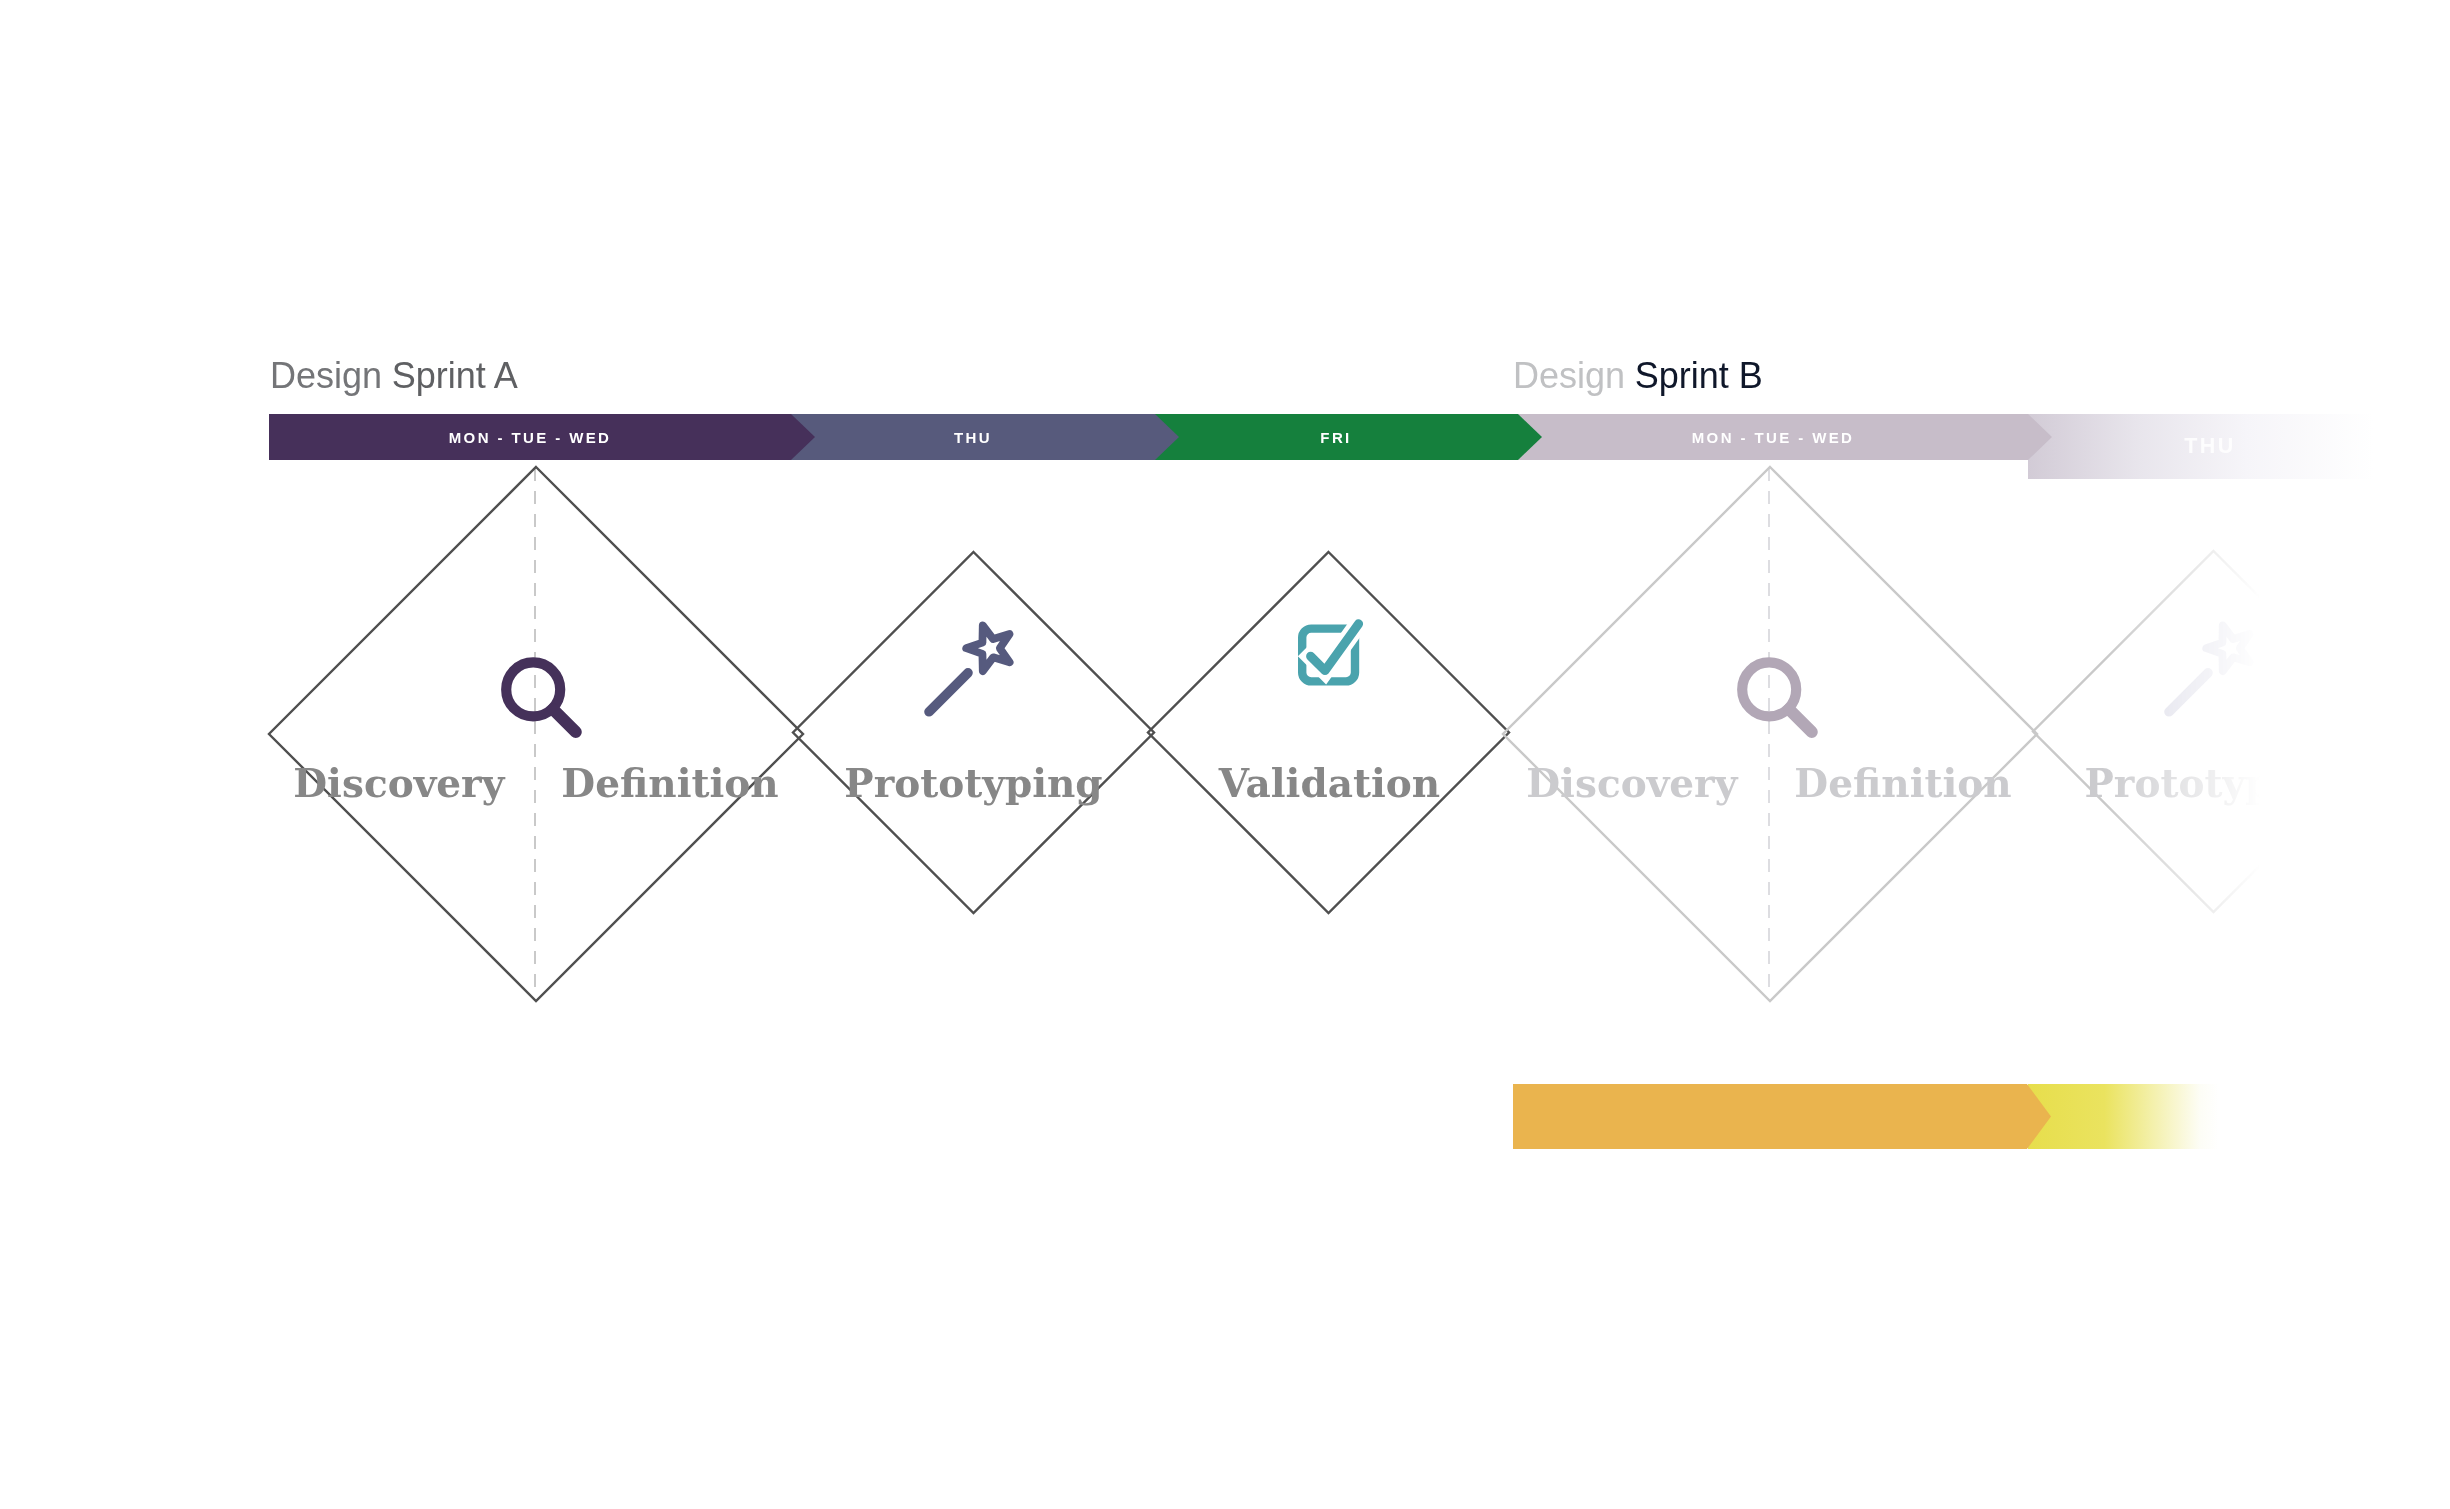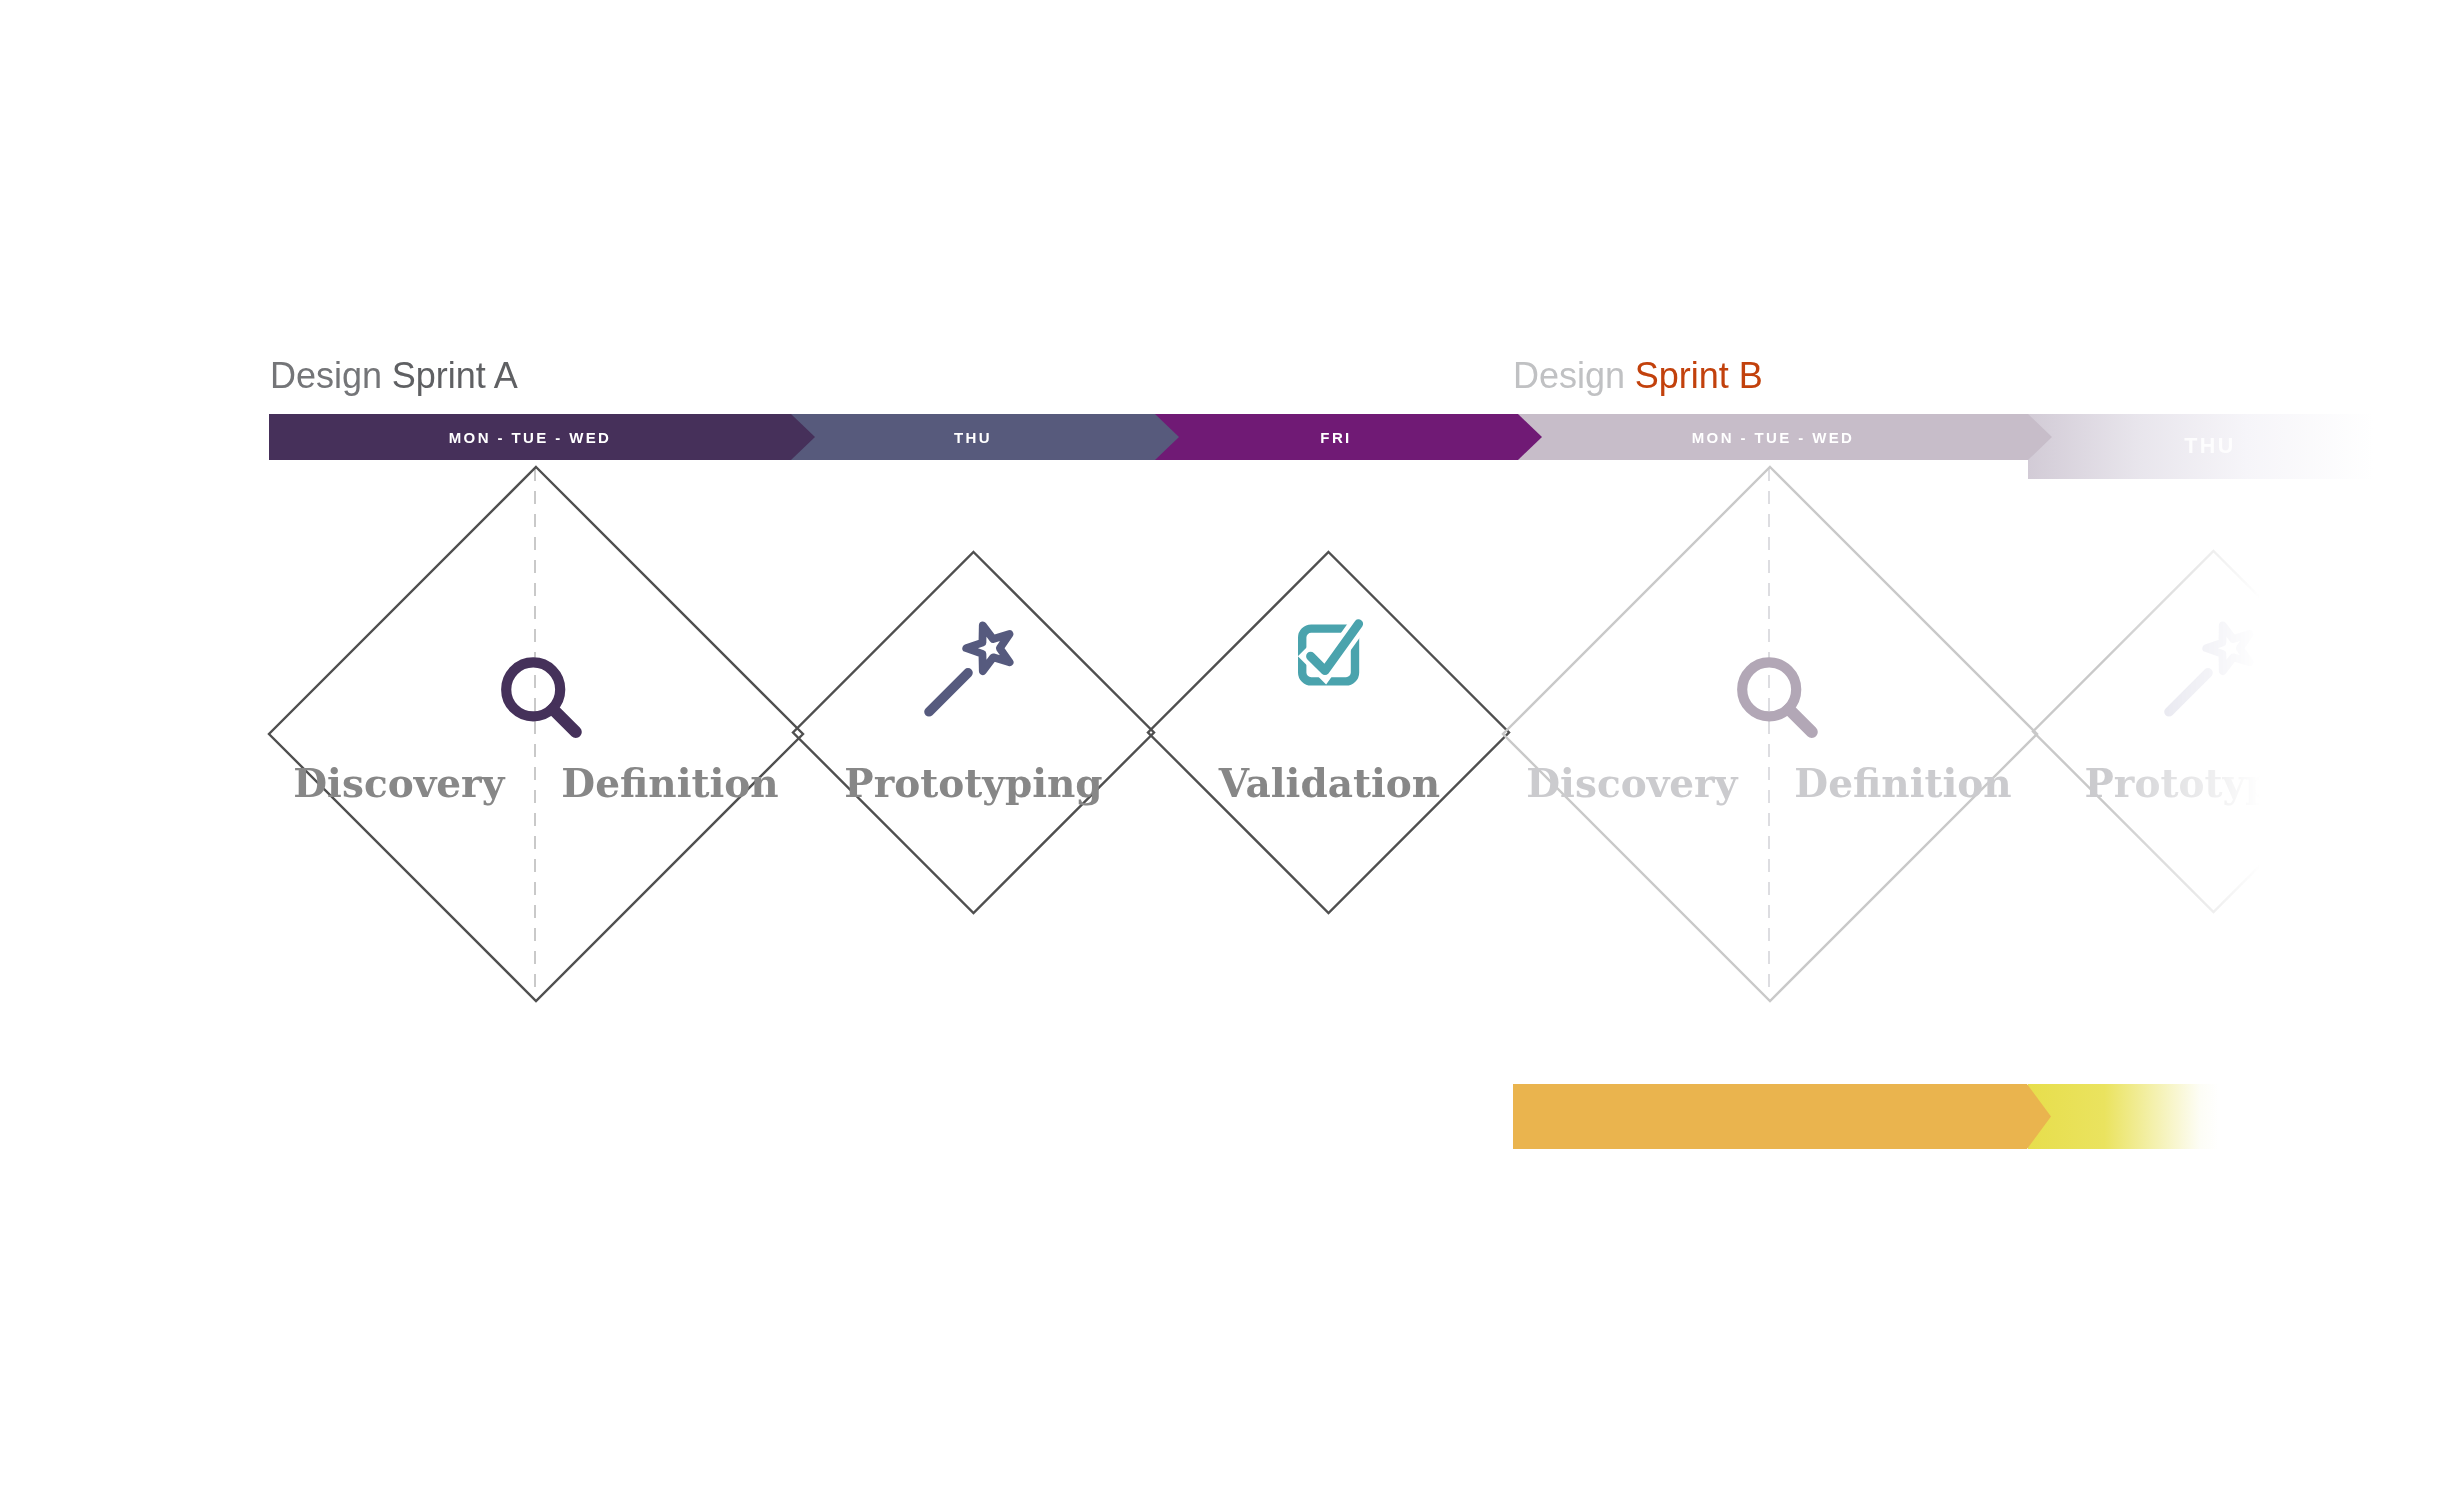--- a/index.html
+++ b/index.html
@@ -7,33 +7,33 @@
        font-family:"Liberation Sans",sans-serif;}
   .canvas{position:absolute;inset:0;}
 
   
   .heading{position:absolute;font-size:36px;line-height:43px;white-space:nowrap;}
   .heading .reg{font-weight:400;margin-right:9.6px;}
   .heading .bold{font-weight:400;margin-top:35px;}
   #heading-a{left:270px;top:354px;color:#747578;}
   #heading-a .bold{color:#5f6063;}
   #heading-b{left:1513px;top:354px;color:#c0c1c3;}
-  #heading-b .bold{color:#c2410c;}
+  #heading-b .bold{color:#0f172a;}
   #heading-dev{left:1513px;top:1026px;color:#6d6e71;}
   #heading-dev .bold{color:#565759;}
 
   
   .seg{position:absolute;top:414px;height:46px;box-sizing:border-box;
        display:flex;align-items:center;justify-content:center;
        padding-right:24px;color:#ffffff;font-weight:700;font-size:15px;
        letter-spacing:2.4px;white-space:nowrap;
        clip-path:polygon(0 0, calc(100% - 24px) 0, 100% 50%, calc(100% - 24px) 100%, 0 100%);}
   #seg-a1{left:269px;width:546px;background:#46305a;z-index:24;}
   #seg-a2{left:791px;width:388px;background:#575a7c;z-index:23;}
-  #seg-a3{left:1154px;width:388px;background:#701a75;z-index:22;}
+  #seg-a3{left:1154px;width:388px;background:#15803d;z-index:22;}
   #seg-b1{left:1518px;width:534px;background:#c7bdc9;z-index:21;}
   #tail-b{position:absolute;left:2028px;top:414px;width:364px;height:65px;z-index:20;
           display:flex;align-items:center;justify-content:center;
           color:rgba(255,255,255,0.85);font-weight:700;font-size:21.5px;letter-spacing:2.4px;
           background:linear-gradient(to right,#d2cbd6 0%,#e8e5ec 30%,#f6f5f9 60%,#ffffff 95%);}
 
   
   #bar-dev{position:absolute;left:1513px;top:1084px;width:538px;height:65px;background:#eab44e;z-index:21;
            clip-path:polygon(0 0, calc(100% - 24px) 0, 100% 50%, calc(100% - 24px) 100%, 0 100%);}
   #tail-dev{position:absolute;left:2028px;top:1084px;width:191px;height:65px;z-index:20;

